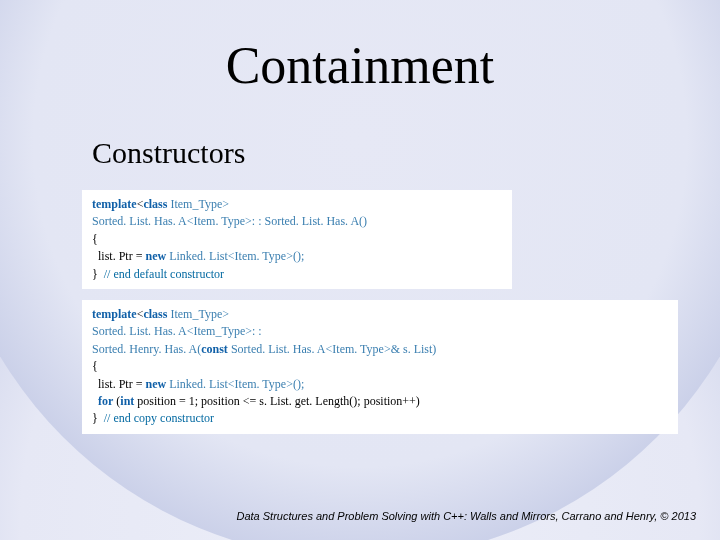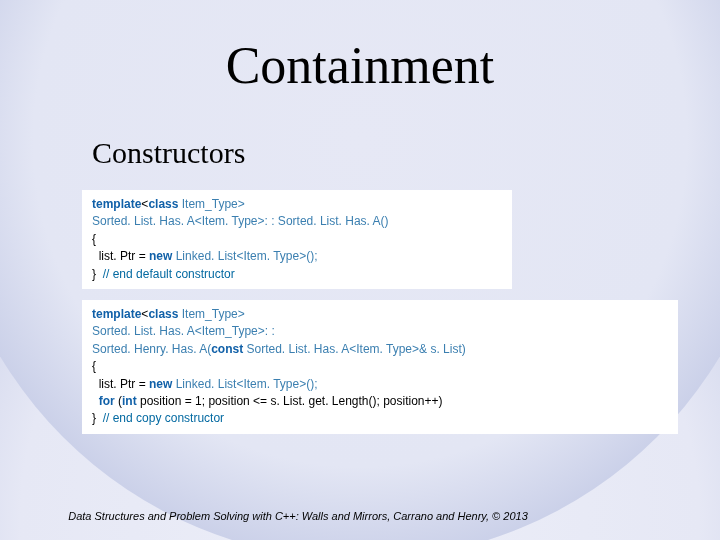--- a/index.html
+++ b/index.html
@@ -60,37 +60,37 @@
     left: 44px;
     font-size: 30px;
     color: #000;
     font-family: Liberation Serif, serif;
     margin-left: 48px;
   }
   .codebox {
     position: absolute;
     left: 82px;
     background: #fff;
-    font-family: Liberation Sans, sans-serif;
+    font-family: Liberation Serif, serif;
     font-size: 12px;
     line-height: 1.45;
     padding: 6px 21px 6px 10px;
     box-sizing: border-box;
   }
   .codebox.first { top: 190px; width: 430px; }
   .codebox.second { top: 300px; width: 596px; }
   .kw  { color: #1060a8; font-weight: bold; }
   .typ { color: #3b7fb0; }
   .cmt { color: #0369a1; }
   .footer {
     position: absolute;
     bottom: 18px;
     left: 0;
-    width: 596px;
-    text-align: center;
+    width: 696px;
+    text-align: right;
     font-size: 11px;
     font-style: italic;
     font-family: Arial, sans-serif;
     color: #000;
     margin-top: 31px;
   }
   .code-line { white-space: pre; }
 </style>
 </head>
 <body>

